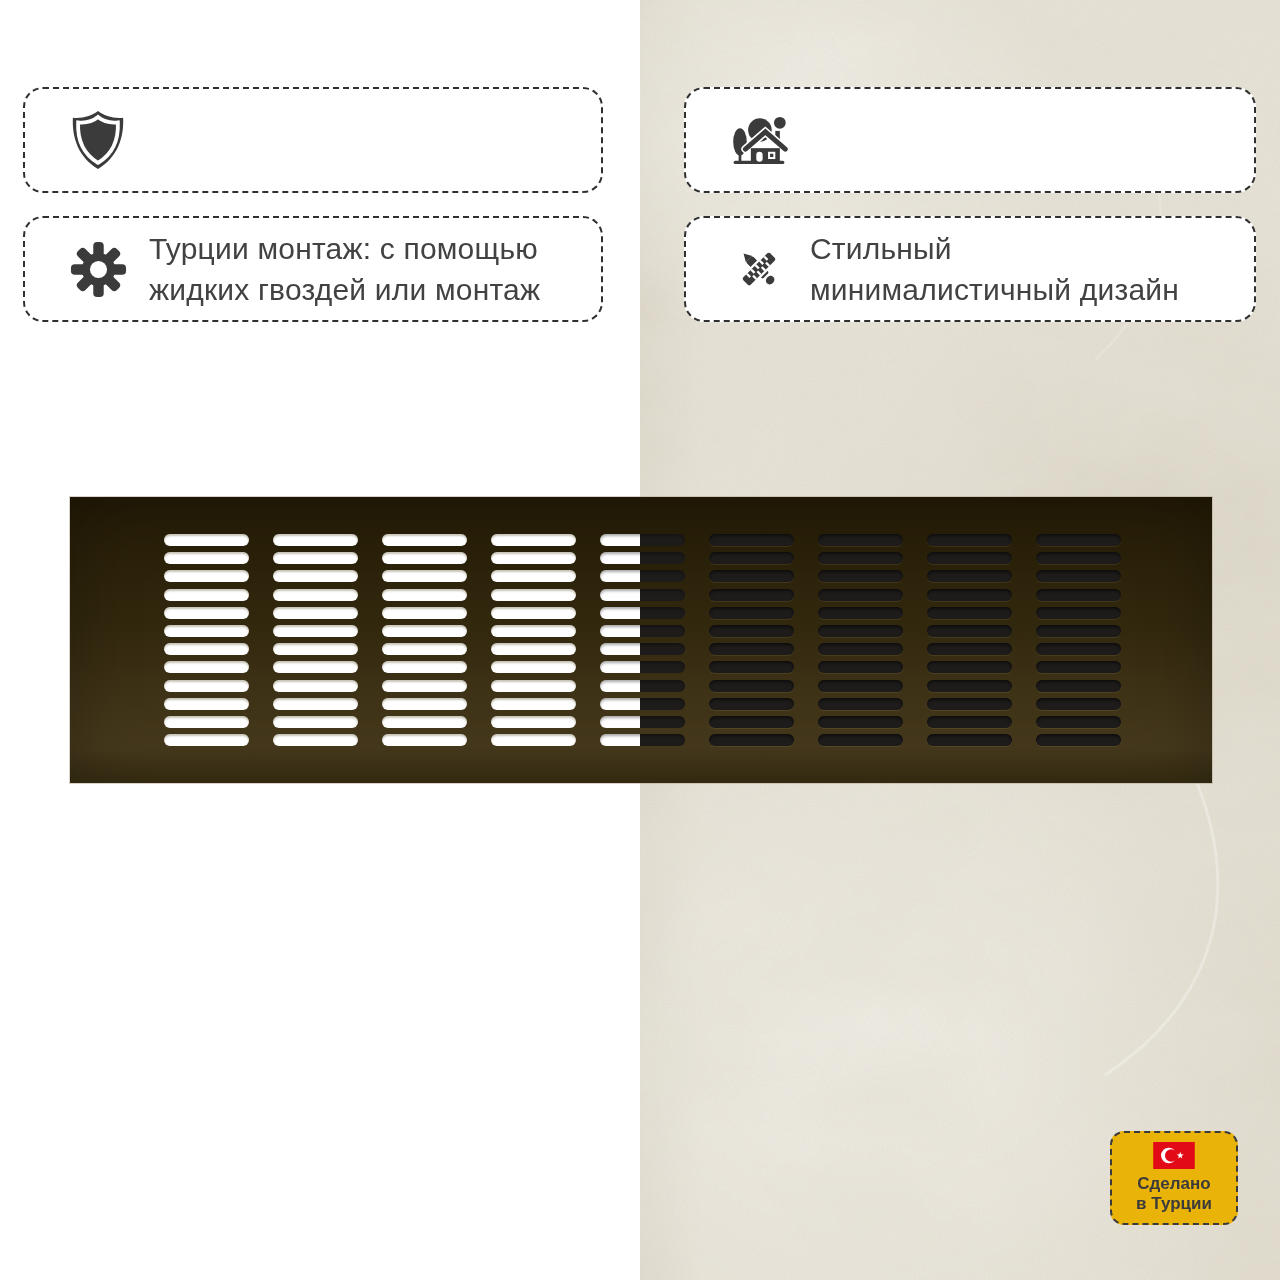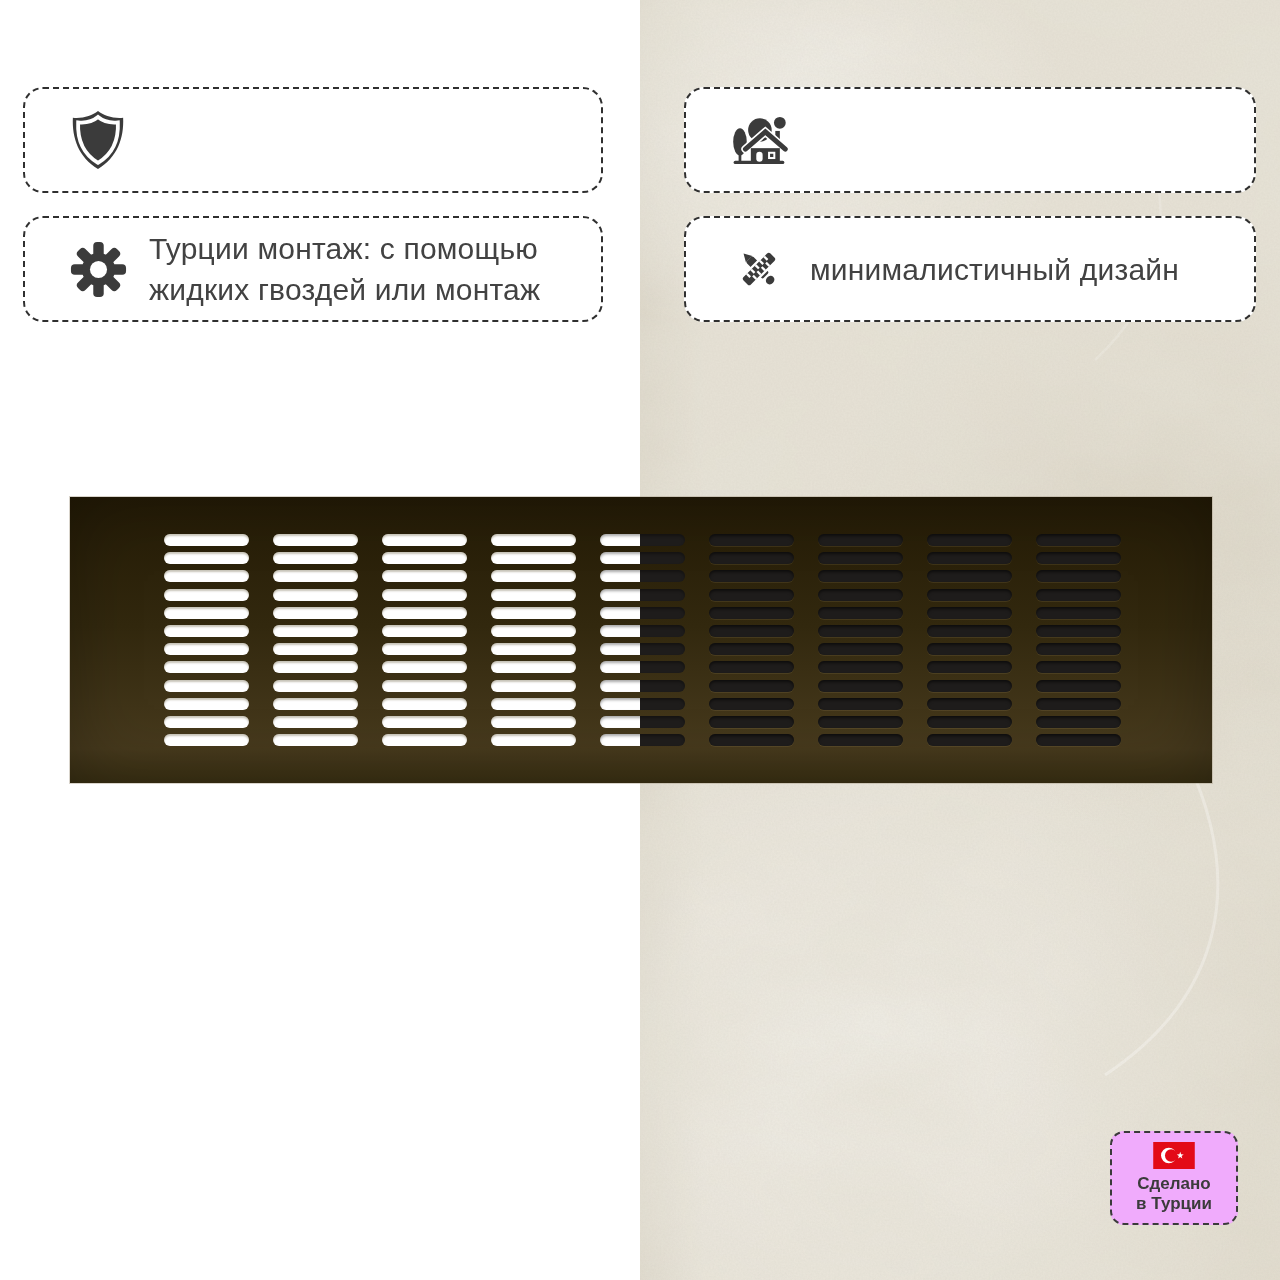--- a/index.html
+++ b/index.html
@@ -54,21 +54,21 @@
     background:linear-gradient(180deg, var(--gr-top) 0%, #32280e 45%, var(--gr-bottom) 88%, #3a3013 100%);
     box-shadow:inset 0 0 70px rgba(0,0,0,.28), 0 0 0 1px rgba(170,160,140,.45);
   }
   .slot{position:absolute;width:85px;height:12px;border-radius:6px;}
   .slot.light{background:var(--slot-light);box-shadow:inset 0 2px 2px rgba(70,55,20,.30);}
   .slot.dark{background:var(--slot-dark);box-shadow:inset 0 2px 3px rgba(0,0,0,.55), 0 1px 0 rgba(205,185,125,.12);}
   .slot.mixed{box-shadow:inset 0 2px 3px rgba(0,0,0,.35);}
   
   .badge{
     position:absolute;left:1110px;top:1131px;width:128px;height:94px;
-    background:#f0abfc;border:2px dashed #3a3a3a;border-radius:14px;
+    background:#eab308;border:2px dashed #3a3a3a;border-radius:14px;
     display:flex;flex-direction:column;align-items:center;justify-content:center;
   }
   .badge-flag{margin-bottom:5px;display:block;}
   .badge-line{font-weight:bold;font-size:17px;line-height:20px;color:#3b3b3b;text-align:center;}
 </style>
 </head>
 <body>
 
 <div class="bg-right">
   <div class="shade"></div>
@@ -163,20 +163,21 @@
           <rect x="45" y="26" width="2.6" height="5.5"></rect>
           <rect x="20.5" y="32.5" width="2.6" height="5.5"></rect>
           <rect x="27.5" y="32.5" width="2.6" height="5.5"></rect>
           <rect x="34.5" y="32.5" width="2.6" height="5.5"></rect>
           <rect x="41.5" y="32.5" width="2.6" height="5.5"></rect>
         </g>
       </g>
     </svg>
   </span>
   <div class="fb-text">
+    <div>Стильный</div>
     <div>минималистичный дизайн</div>
   </div>
 </div>
 
 <div class="grille">
   <div id="slots">
       <div class="slot light" style="left: 94px; top: 37px;"></div>
       <div class="slot light" style="left: 94px; top: 55.2px;"></div>
       <div class="slot light" style="left: 94px; top: 73.4px;"></div>
       <div class="slot light" style="left: 94px; top: 91.6px;"></div>

